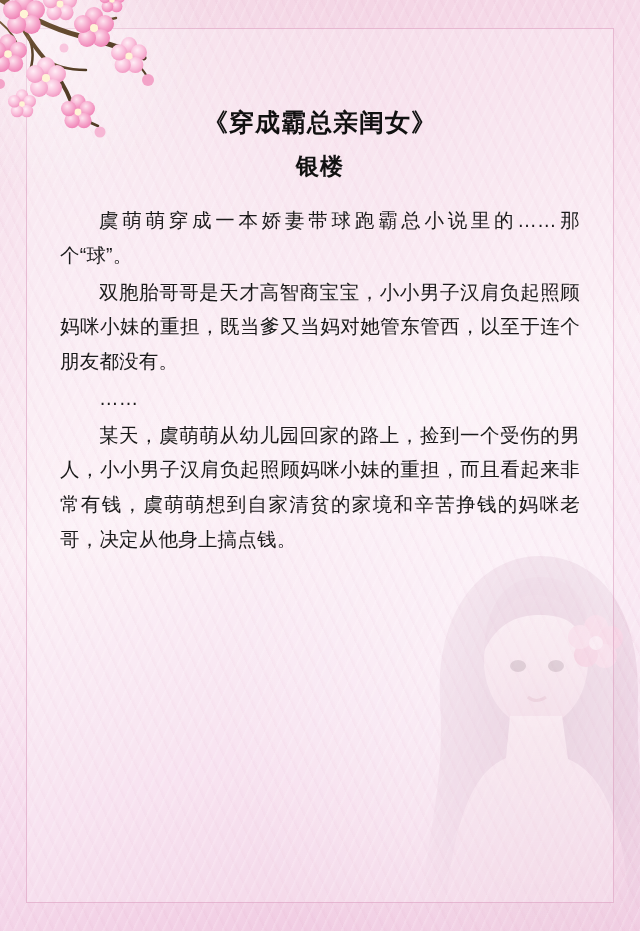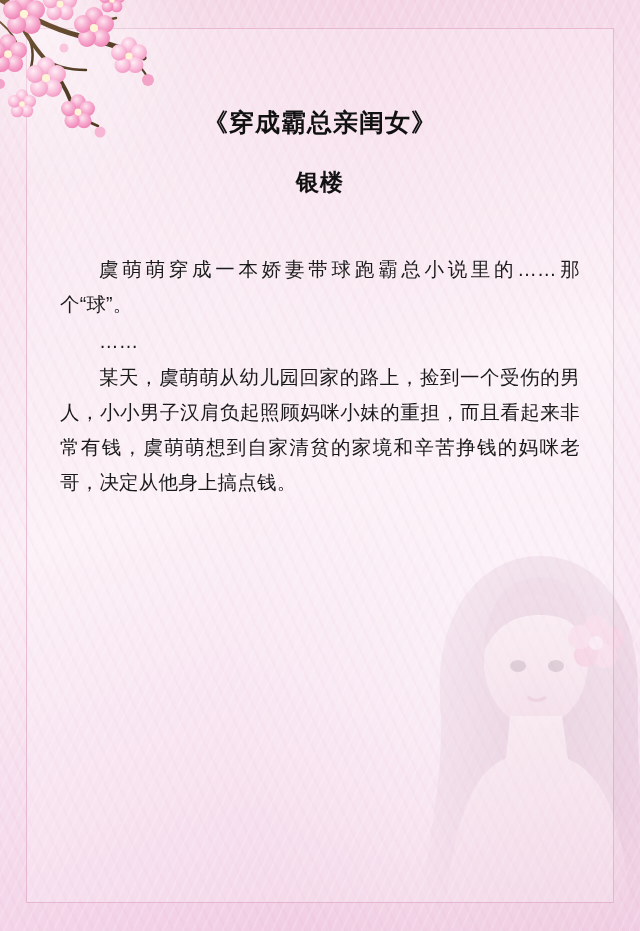--- a/index.html
+++ b/index.html
@@ -78,26 +78,26 @@
     letter-spacing: 1px;
     line-height: 1.5;
     color: #111;
   }
   .subtitle {
     text-align: center;
     font-size: 23px;
     font-weight: bold;
     letter-spacing: 1px;
     line-height: 1.6;
-    margin-top: 22px;
+    margin-top: 6px;
     color: #111;
   }
 
   .body {
-    margin-top: 52px;
+    margin-top: 19px;
   }
   .para {
     font-size: 19.5px;
     line-height: 1.78;
     text-indent: 2em;
     margin: 0 0 2px 0;
     text-align: justify;
     color: #1a1a1a;
     letter-spacing: 0.2px;
   }
@@ -171,20 +171,21 @@
   </svg>
 
   <div class="sheet"></div>
 
   <div class="content">
     <div class="title">《穿成霸总亲闺女》</div>
     <div class="subtitle">银楼</div>
 
     <div class="body">
       <p class="para">虞萌萌穿成一本娇妻带球跑霸总小说里的……那个“球”。</p>
+      <p class="para">双胞胎哥哥是天才高智商宝宝，小小男子汉肩负起照顾妈咪小妹的重担，既当爹又当妈对她管东管西，以至于连个朋友都没有。</p>
       <p class="para">……</p>
       <p class="para">某天，虞萌萌从幼儿园回家的路上，捡到一个受伤的男人，小小男子汉肩负起照顾妈咪小妹的重担，而且看起来非常有钱，虞萌萌想到自家清贫的家境和辛苦挣钱的妈咪老哥，决定从他身上搞点钱。</p>
     </div>
   </div>
 
   <div class="corner-glow"></div>
 
   <svg class="blossom" viewBox="0 0 215 200">
     <defs>
       <linearGradient id="branchG" x1="0" y1="0" x2="1" y2="1">

